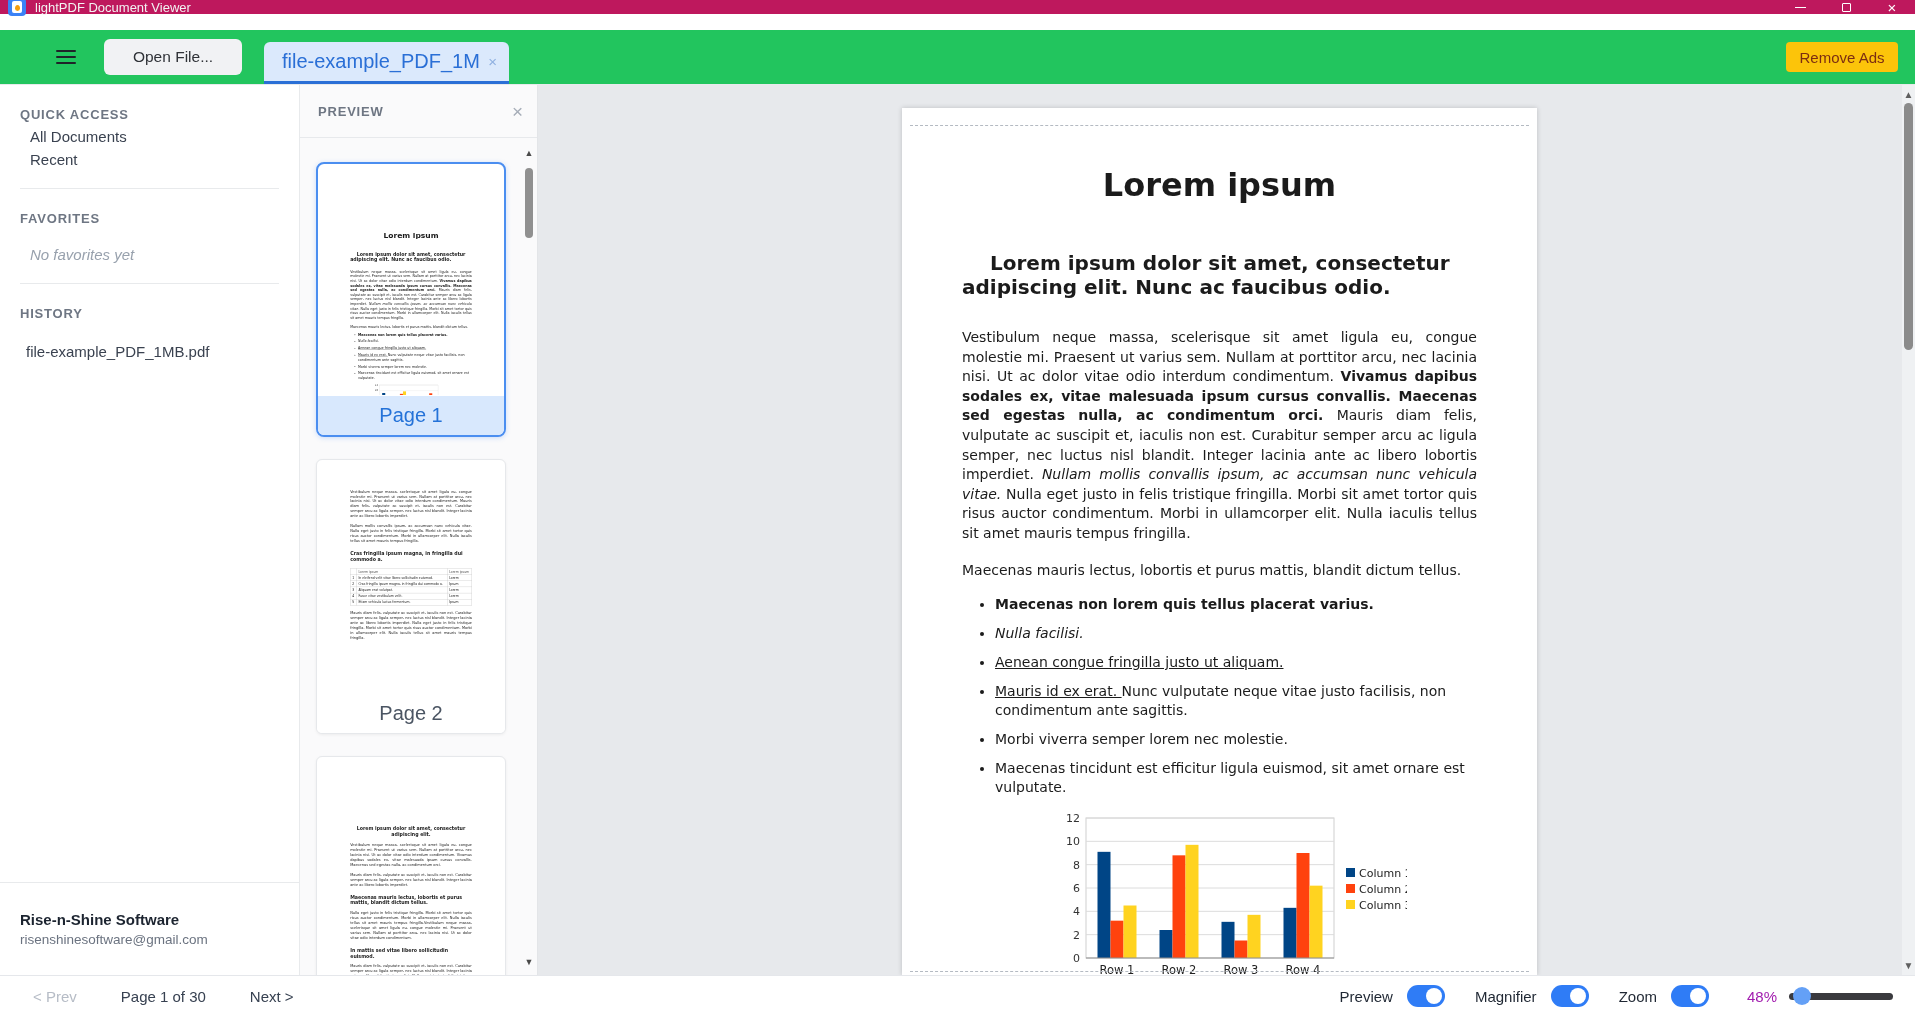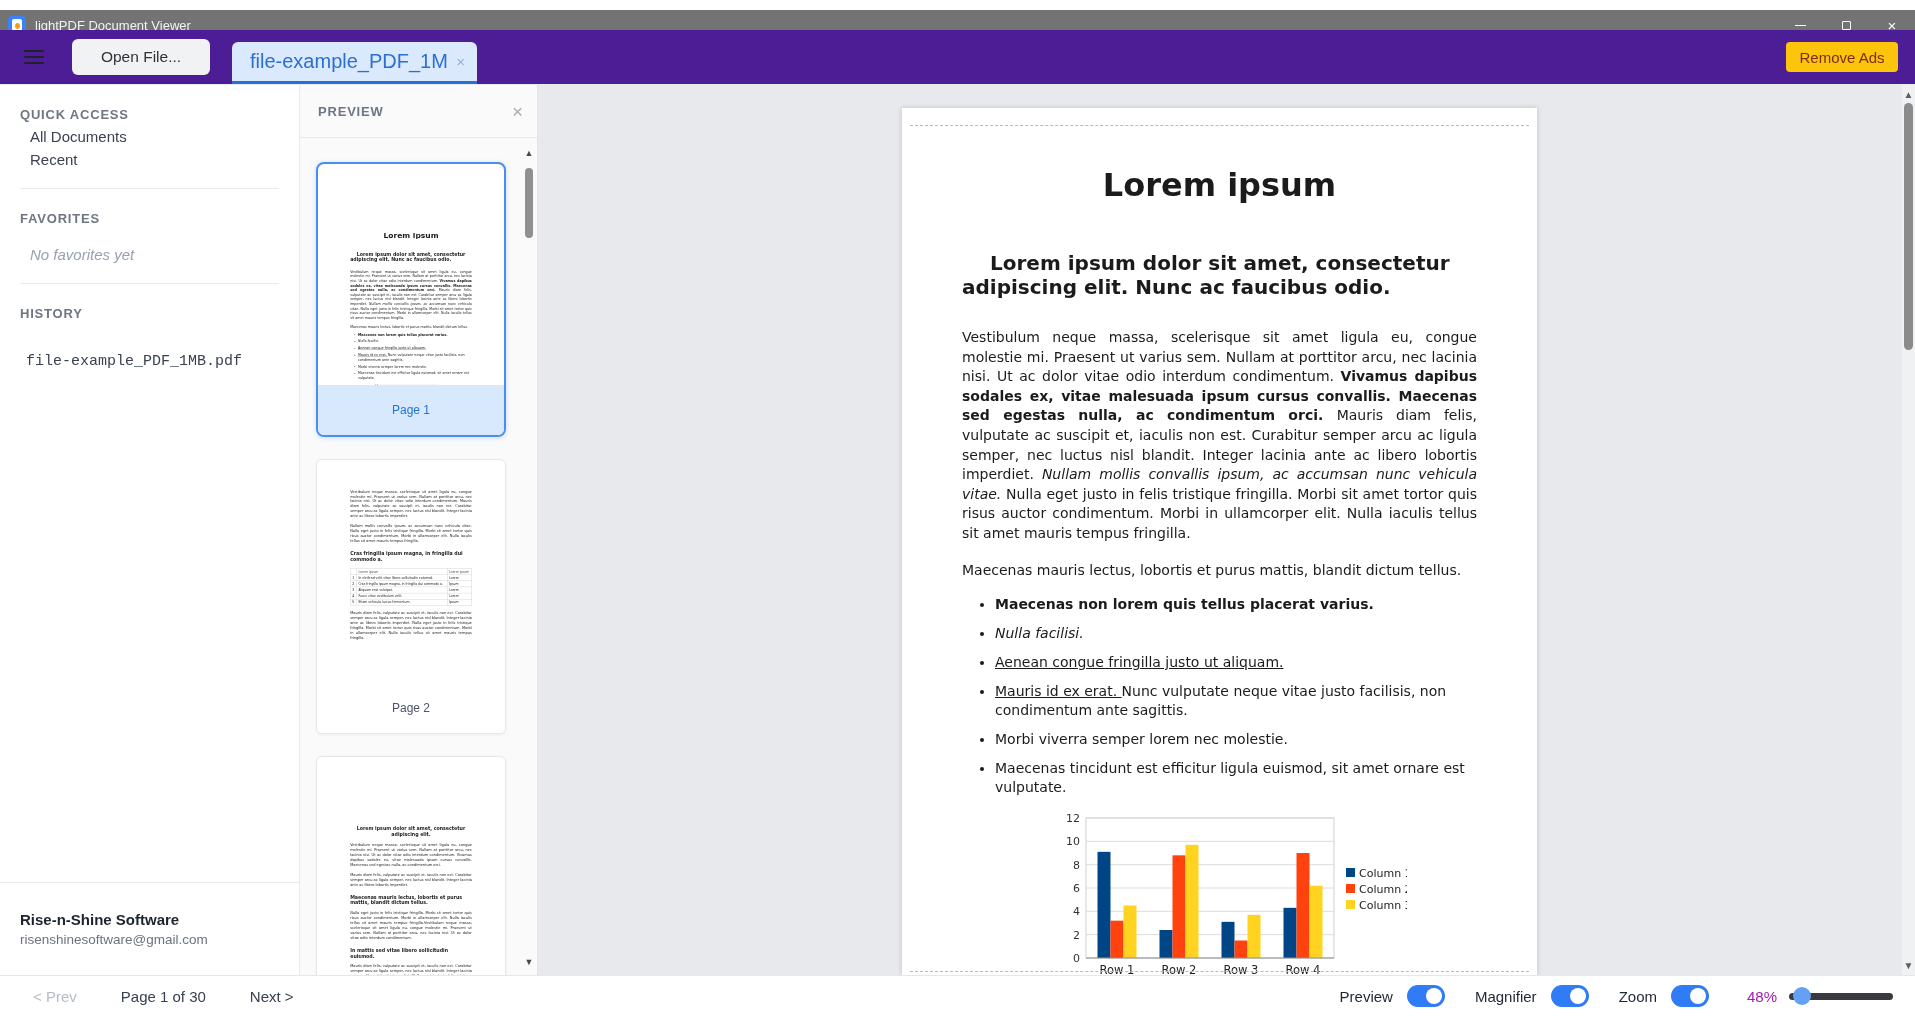--- a/index.html
+++ b/index.html
@@ -1,36 +1,36 @@
 <!DOCTYPE html>
 <html><head>
 <meta charset="utf-8">
 <style>
   * { margin:0; padding:0; box-sizing:border-box; }
   html,body { width:1915px; height:1016px; overflow:hidden; background:#fff;
     font-family:"Liberation Sans", sans-serif; }
   .app { position:relative; width:1915px; height:1016px; }
 
   
-  .titlebar { position:absolute; left:0; top:10px; width:100%; height:30px; background:#737373;
+  .titlebar { position:absolute; left:0; top:0; width:100%; height:14px; background:#be185d;
     display:flex; align-items:center; }
   .app-icon { width:18px; height:18px; margin-left:8px; border-radius:4px; background:#3b82f6;
     position:relative; flex:none; }
   .app-icon .page { position:absolute; left:4px; top:3px; width:10px; height:12px; background:#fff; border-radius:2px; }
   .app-icon .flame { position:absolute; left:7px; top:7px; width:5px; height:6px; background:#f59e0b; border-radius:50% 50% 50% 50%/60% 60% 40% 40%; }
   .win-title { color:#f2f2f2; font-size:13px; margin-left:9px; }
   .win-controls { margin-left:auto; display:flex; height:100%; }
   .win-btn { width:46px; height:100%; display:flex; align-items:center; justify-content:center; color:#fff; }
   .glyph-min { width:11px; border-top:1px solid #fff; display:block; }
   .glyph-max { width:9px; height:9px; border:1px solid #fff; display:block; border-radius:1px; }
   .glyph-close { font-size:15px; line-height:1; }
 
   
-  .toolbar { position:absolute; left:0; top:30px; width:100%; height:55px; background:#4c1d95;
-    border-bottom:1px solid #e8eaec; display:flex; align-items:center; }
+  .toolbar { position:absolute; left:0; top:30px; width:100%; height:55px; background:#22c55e;
+    border-bottom:1px solid #e8eaec; display:flex; align-items:center;padding-left:32px; }
   .hamburger { width:20px; height:14px; margin-left:24px; display:flex; flex-direction:column; justify-content:space-between; cursor:pointer; }
   .hamburger i { display:block; height:2px; background:#1f2329; border-radius:1px; }
   .open-file-btn { margin-left:28px; width:138px; height:36px; background:#f1f2f4; border:none; border-radius:6px;
     font-size:15.5px; color:#2f3237; font-family:inherit; }
   .doc-tab { margin-left:22px; align-self:flex-end; width:245px; height:42px; background:#dbe9fc;
     border-bottom:3px solid #2a6fd6; border-radius:6px 6px 0 0; display:flex; align-items:center; padding:0 12px 0 18px; }
   .doc-tab .tab-label { color:#2a6fd6; font-size:20px; flex:1; white-space:nowrap; overflow:hidden; }
   .doc-tab .tab-close { color:#8fb0e0; font-size:15px; margin-left:8px; }
   .remove-ads-btn { margin-left:auto; margin-right:17px; width:112px; height:30px; background:#fcc40a; border:none;
     border-radius:4px; color:#7c2d12; font-size:15px; font-family:inherit; }
@@ -39,42 +39,42 @@
   .sidebar { position:absolute; left:0; top:85px; width:300px; height:890px; background:#fff;
     border-right:1px solid #e8eaec; }
   .side-section { padding:22px 20px 0 20px; }
   .side-label { font-size:13px; font-weight:bold; color:#6e7683; letter-spacing:0.8px; }
   .side-item { font-size:15px; color:#3a4250; margin-top:6px; margin-left:10px; cursor:pointer; }
   .side-divider { border:none; border-top:1px solid #e8eaec; margin:20px 0 0 0; }
   .side-empty { font-size:15px; font-style:italic; color:#98a1ad; margin-top:20px; margin-left:10px; }
   .history-search { margin-top:16px; width:258px; height:34px; border:1px solid #d6dae0; border-radius:6px;
     padding:0 12px; font-size:14px; color:#3a4250; font-family:inherit; }
   .history-search::placeholder { color:#9aa3b0; }
-  .history-item { font-size:15px; color:#3a4250; margin-top:32px; margin-left:6px; cursor:pointer;font-family:Liberation Mono, monospace; }
+  .history-item { font-size:15px; color:#3a4250; margin-top:22px; margin-left:6px; cursor:pointer; }
   .account { position:absolute; left:0; bottom:0; width:100%; border-top:1px solid #e8eaec; padding:28px 20px; background:#fff; }
   .account-name { font-size:15px; font-weight:bold; color:#1c2430; }
   .account-email { font-size:13.5px; color:#6b7380; margin-top:4px; }
 
   
   .preview-panel { position:absolute; left:300px; top:85px; width:238px; height:890px; background:#fafafb;
     border-right:1px solid #e3e5e8; overflow:hidden; }
   .preview-header { height:53px; border-bottom:1px solid #e7e9ec; display:flex; align-items:center; padding:0 14px 0 18px; }
   .preview-title { font-size:13px; font-weight:bold; color:#6e7683; letter-spacing:0.8px; flex:1; }
   .preview-close { color:#a6adb8; font-size:19px; line-height:1; cursor:pointer; }
   .thumb-col { padding:24px 0 0 16px; }
   .thumb-card { width:190px; background:#fff; border:1px solid #e6e8eb; border-radius:6px;
     box-shadow:0 1px 3px rgba(0,0,0,0.06); margin-bottom:22px; overflow:hidden; position:relative; }
   .thumb-card.selected { border:2px solid #4b8ef0; border-radius:8px; box-shadow:0 1px 5px rgba(59,130,246,0.25); }
   .thumb-card.h1 { height:275px; }
   .thumb-card.h2 { height:275px; }
   .thumb-card.h3 { height:320px; }
   .mini-wrap { width:150px; height:222px; margin:9px auto 0 auto; overflow:hidden; background:#fff; }
   .mini-scale { width:635px; transform:scale(0.23622); transform-origin:0 0; }
-  .thumb-label { position:absolute; left:0; right:0; bottom:0; height:50px; display:flex; align-items:center; justify-content:center;
-    font-size:12px; color:#4b5563; background:#fff; }
+  .thumb-label { position:absolute; left:0; right:0; bottom:0; height:39px; display:flex; align-items:center; justify-content:center;
+    font-size:20px; color:#4b5563; background:#fff; }
   .thumb-card.selected .thumb-label { background:#d8e8fd; color:#2472d8; }
   .pv-scrollbar { position:absolute; right:3px; top:53px; bottom:0; width:10px; }
   .pv-up { position:absolute; top:10px; left:0; width:10px; text-align:center; font-size:9px; color:#4a4a4a; }
   .pv-thumb { position:absolute; top:30px; left:1px; width:8px; height:70px; background:#909090; border-radius:4px; }
   .pv-down { position:absolute; bottom:8px; left:0; width:10px; text-align:center; font-size:9px; color:#4a4a4a; }
 
   
   .main { position:absolute; left:538px; top:85px; width:1377px; height:890px; background:#e7e9ec; overflow:hidden; }
   .doc-page { position:absolute; left:364px; top:23px; width:635px; height:867px; background:#fff;
     box-shadow:0 0 5px rgba(0,0,0,0.18); padding:0 60px; font-family:"DejaVu Sans", sans-serif; color:#1b1b1b; }

